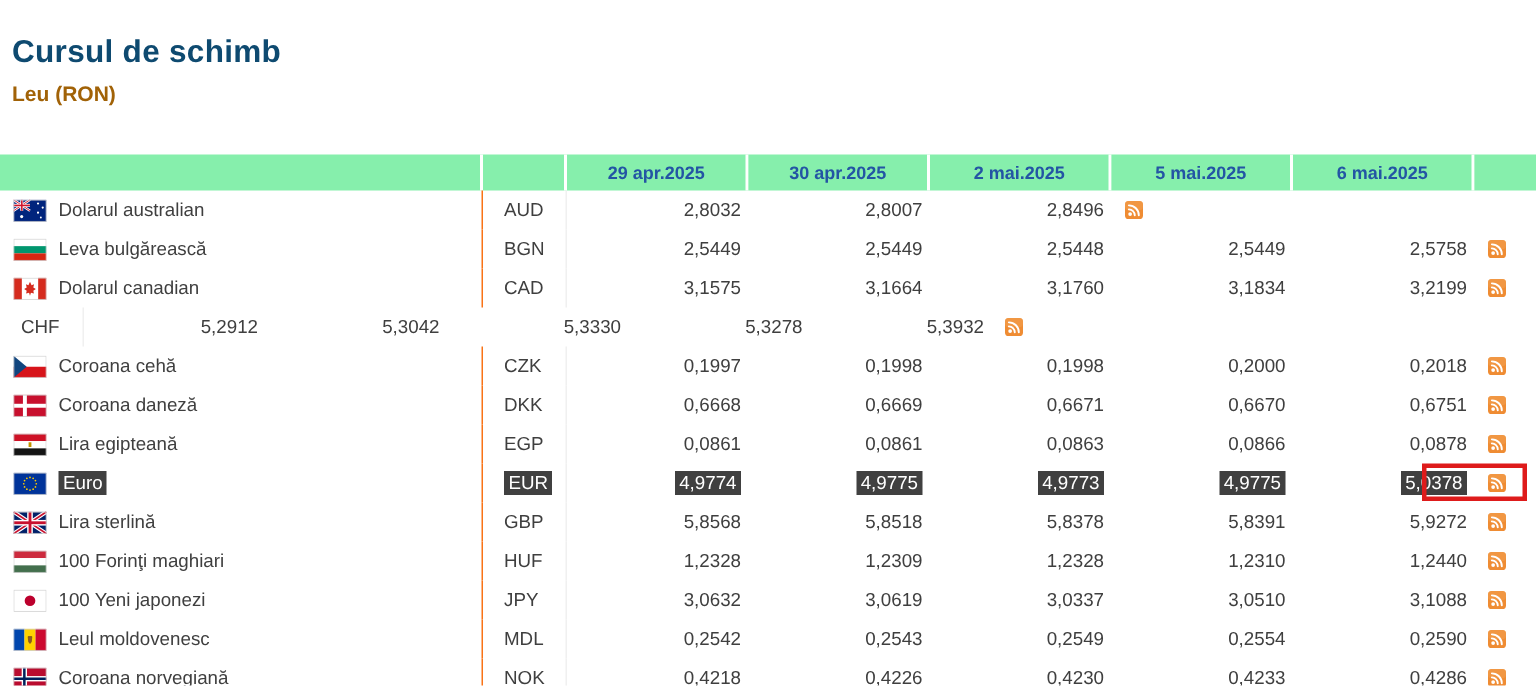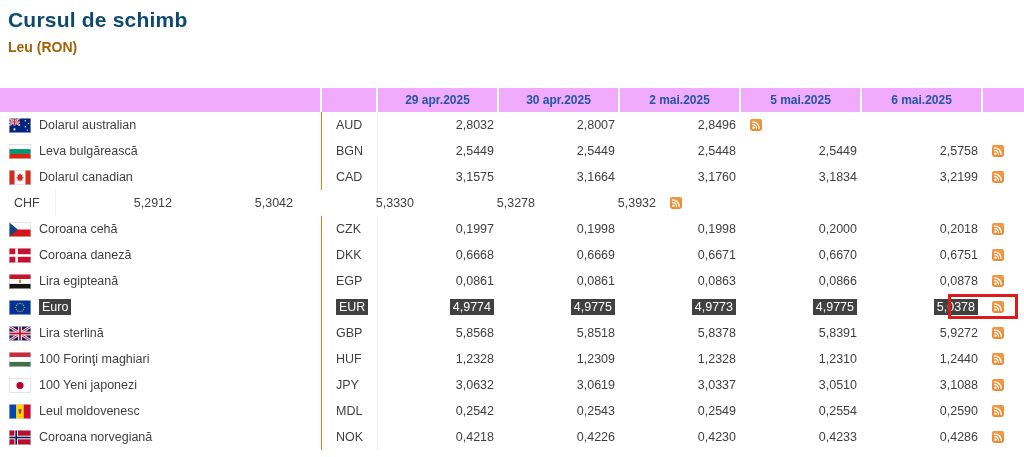--- a/index.html
+++ b/index.html
@@ -1,23 +1,23 @@
 <!DOCTYPE html>
 <html><head>
 <meta charset="utf-8">
 <style>
   html,body{margin:0;padding:0;background:#fff;width:1024px;height:457px;overflow:hidden;
     font-family:"Liberation Sans","DejaVu Sans",sans-serif;-webkit-font-smoothing:antialiased;}
   .page{width:1024px;height:457px;position:relative;}
-  .page-title{margin:0;padding:8px 0 0 8px;font-size:21px;font-weight:bold;color:#0e4a70;letter-spacing:.2px;}
+  .page-title{margin:0;padding:23px 0 0 8px;font-size:21px;font-weight:bold;color:#0e4a70;letter-spacing:.2px;}
   .page-subtitle{margin:7px 0 0 8px;font-size:14px;font-weight:bold;color:#a16207;}
   .tbl{margin-top:33px;width:1024px;}
   
   .hrow{display:flex;height:24px;background:#fff;}
-  .hcell{background:#f0abfc;height:24px;box-sizing:border-box;border-right:2px solid #fff;
+  .hcell{background:#86efac;height:24px;box-sizing:border-box;border-right:2px solid #fff;
     display:flex;align-items:center;justify-content:center;}
   .hcell:last-child{border-right:none;}
   .hcell.name{width:322px;}
   .hcell.code{width:56px;}
   .hcell.val{width:121px;font-size:12px;font-weight:bold;color:#2355a4;}
   .hcell.rss{flex:1;}
   
   .row{display:flex;height:26px;align-items:stretch;position:relative;}
   .cell{box-sizing:border-box;display:flex;align-items:center;}
   .cell.name{width:322px;padding-left:9px;border-right:1px solid #f97316;gap:8px;}

